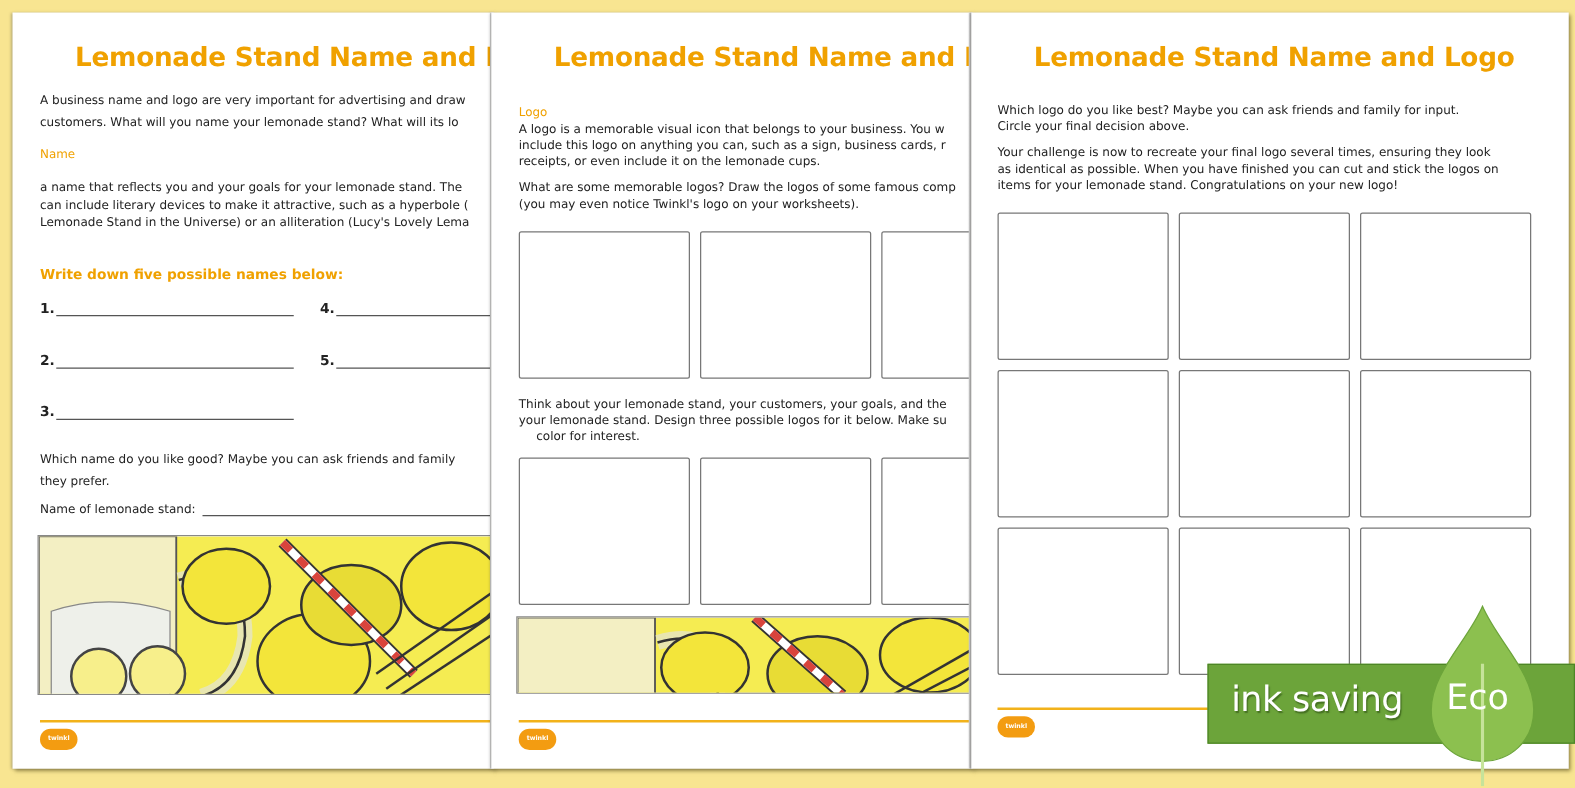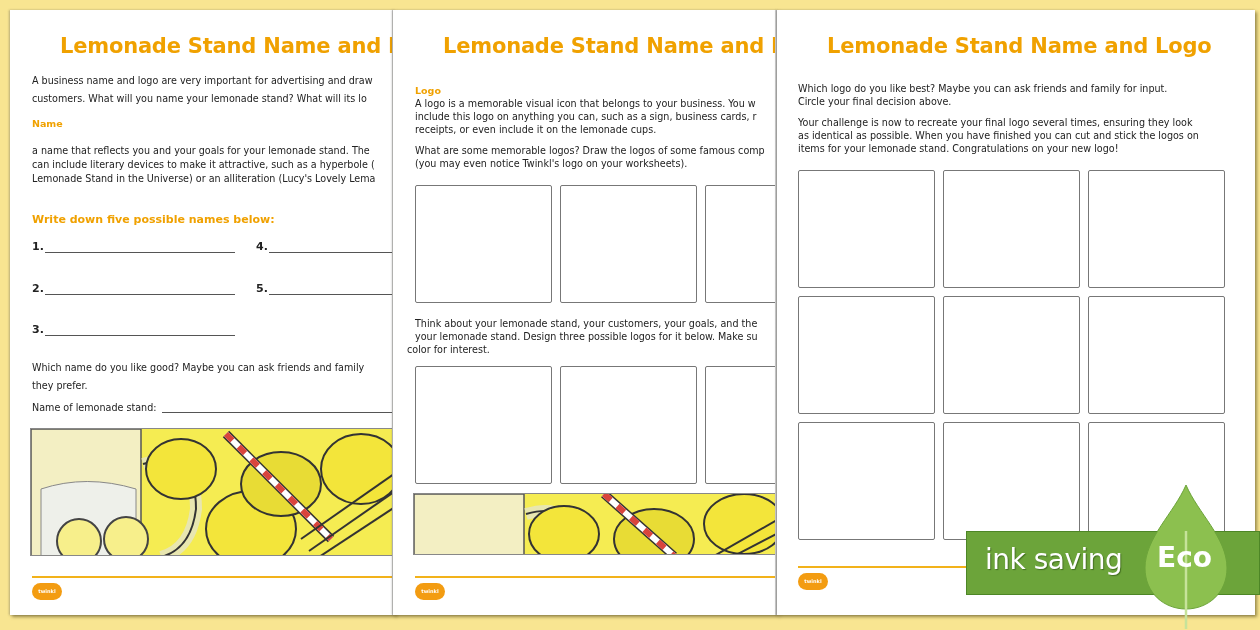--- a/index.html
+++ b/index.html
@@ -37,21 +37,21 @@
     .body-text {
       position: absolute;
       font-size: 9.6px;
       line-height: 13px;
       color: #222;
       white-space: nowrap;
     }
     .sub-heading {
       position: absolute;
       font-size: 9.5px;
-      font-weight: bold;
+      font-weight: normal;
       color: #f0a100;
       white-space: nowrap;
     }
     .prompt {
       position: absolute;
       font-size: 11px;
       font-weight: bold;
       color: #f0a100;
       white-space: nowrap;
     }
@@ -118,21 +118,21 @@
     .eco-leaf {
       position: absolute;
       left: 1143px; top: 483px;
       width: 86px; height: 146px;
       z-index: 11;
     }
     .eco-word {
       position: absolute;
       left: 1157px; top: 541px;
       color: #fff;
-      font-weight: bold;
+      font-weight: normal;
       font-size: 28px;
       z-index: 12;
       white-space: nowrap;
     }
     .page-edge {
       position: absolute; top: 0; right: 0; width: 3px; height: 100%;
       background: linear-gradient(to right, #ddd, #999);
     }
   </style>
 </head>
@@ -221,21 +221,21 @@
 
   <div class="body-text" style="left:22px; top:134px;text-align:right;">What are some memorable logos? Draw the logos of some famous comp</div>
   <div class="body-text" style="left:22px; top:147px;">(you may even notice Twinkl's logo on your worksheets).</div>
 
   <div class="draw-box" style="left:22px; top:175px; width:137px; height:118px;"></div>
   <div class="draw-box" style="left:167px; top:175px; width:137px; height:118px;"></div>
   <div class="draw-box" style="left:312px; top:175px; width:137px; height:118px;"></div>
 
   <div class="body-text" style="left:22px; top:307px;">Think about your lemonade stand, your customers, your goals, and the</div>
   <div class="body-text" style="left:22px; top:320px;">your lemonade stand. Design three possible logos for it below. Make su</div>
-  <div class="body-text" style="left:14px; top:333px;">color for interest.</div>
+  <div class="body-text" style="left:36px; top:333px;">color for interest.</div>
 
   <div class="draw-box" style="left:22px; top:356px; width:137px; height:118px;"></div>
   <div class="draw-box" style="left:167px; top:356px; width:137px; height:118px;"></div>
   <div class="draw-box" style="left:312px; top:356px; width:137px; height:118px;"></div>
 
   <div class="lemon-banner" style="left:20px; top:483px; width:370px; height:62px;">
     <svg width="370" height="62" viewBox="0 0 370 62">
       <rect width="370" height="62" fill="#f5ec52"></rect>
       <rect x="0" y="0" width="110" height="62" fill="#f3efc3" stroke="#555" stroke-width="1.5"></rect>
       <path d="M112 20 Q165 5 160 62" fill="none" stroke="#e8e6b0" stroke-width="12"></path>

